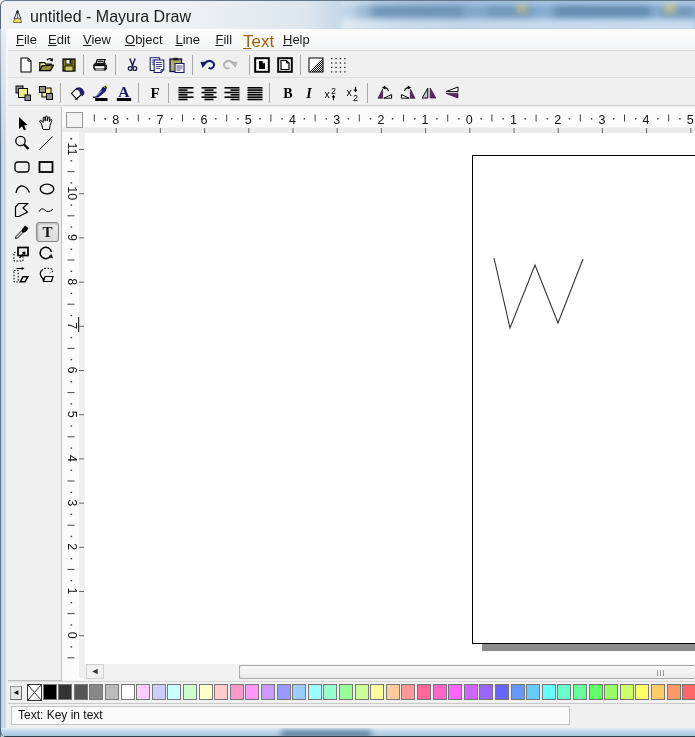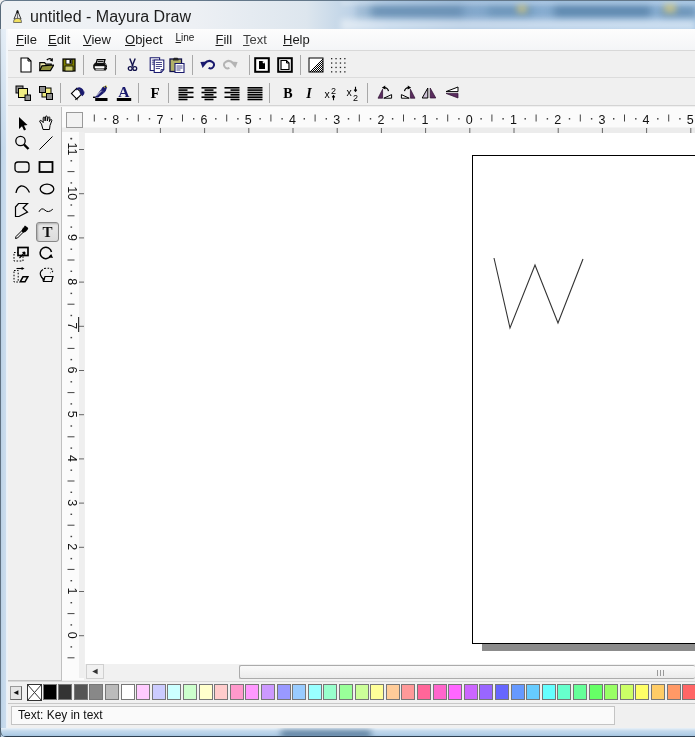--- a/index.html
+++ b/index.html
@@ -23,23 +23,23 @@
       </svg>
 <div class="ab" style="left:29px;top:7px;font-size:16px;color:#1c1c1c">untitled - Mayura Draw</div>
 </div>
 <div class="ab" style="left:0;top:29px;width:8px;height:708px;background:linear-gradient(90deg,#5f7182 0,#5f7182 1px,#b9d0e6 1px,#c4d8ea 3px,#cbdcee 6px,#e9f0f7 6px,#eef3f8 8px)"></div>
 <div class="ab" style="left:0;top:29px;width:8px;height:120px;background:linear-gradient(180deg,rgba(255,255,255,0.55),rgba(255,255,255,0))"></div>
 <div class="ab" style="left:8px;top:29px;width:687px;height:22px;background:linear-gradient(180deg,#fdfdfd,#f4f5f7);border-bottom:1px solid #d8d8d8;box-sizing:border-box"></div>
 <div class="ab" style="left:16px;top:32px;font-size:13px;color:#1a1a1a"><span style="text-decoration:underline">F</span>ile</div>
 <div class="ab" style="left:48px;top:32px;font-size:13px;color:#1a1a1a"><span style="text-decoration:underline">E</span>dit</div>
 <div class="ab" style="left:83px;top:32px;font-size:13px;color:#1a1a1a"><span style="text-decoration:underline">V</span>iew</div>
 <div class="ab" style="left:125px;top:32px;font-size:13px;color:#1a1a1a"><span style="text-decoration:underline">O</span>bject</div>
-<div class="ab" style="left:175.5px;top:32px;font-size:10px;color:#1a1a1a"><span style="text-decoration:underline">L</span>ine</div>
+<div class="ab" style="left:175.5px;top:32px;font-size:13px;color:#1a1a1a"><span style="text-decoration:underline">L</span>ine</div>
 <div class="ab" style="left:215.5px;top:32px;font-size:13px;color:#1a1a1a"><span style="text-decoration:underline">F</span>ill</div>
-<div class="ab" style="left:243px;top:32px;font-size:13px;color:#404040"><span style="text-decoration:underline">T</span>ext</div>
+<div class="ab" style="left:243px;top:32px;font-size:17px;color:#a16207"><span style="text-decoration:underline">T</span>ext</div>
 <div class="ab" style="left:283px;top:32px;font-size:13px;color:#1a1a1a"><span style="text-decoration:underline">H</span>elp</div>
 <div class="ab" style="left:8px;top:51px;width:687px;height:27px;background:#f0f0f0;border-bottom:1px solid #dcdcdc;box-sizing:border-box"></div>
 <svg style="position:absolute;left:18px;top:57px" width="16" height="16" viewBox="0 0 16 16">
       <path d="M3 1 L10 1 L13 4 L13 15 L3 15 Z" fill="#fff" stroke="#000" stroke-width="1.1"></path>
       <path d="M10 1 L10 4 L13 4" fill="none" stroke="#000" stroke-width="1"></path>
     </svg>
 <svg style="position:absolute;left:38px;top:57px" width="16" height="16" viewBox="0 0 16 16">
       <path d="M1.8 13.6 L1.8 5.6 L6.6 5.6 L7.8 7.2 L13.2 7.2 L13.2 9.4" fill="#f2ecb4" stroke="#000" stroke-width="1.2"></path>
       <path d="M1.8 13.6 L4 8.8 L15.8 8 L12.4 13.6 Z" fill="#90903a" stroke="#000" stroke-width="1.2"></path>
       <path d="M8.8 3 Q11.2 0.8 13.6 2.2" fill="none" stroke="#000" stroke-width="1.3"></path>
@@ -495,17 +495,17 @@
 <div class="ab" style="left:557.4px;top:684px;width:14px;height:16px;background:#66ffcc;border:1px solid #777;box-sizing:border-box"></div>
 <div class="ab" style="left:573.0px;top:684px;width:14px;height:16px;background:#66ff99;border:1px solid #777;box-sizing:border-box"></div>
 <div class="ab" style="left:588.6px;top:684px;width:14px;height:16px;background:#66ff66;border:1px solid #777;box-sizing:border-box"></div>
 <div class="ab" style="left:604.2px;top:684px;width:14px;height:16px;background:#99ff66;border:1px solid #777;box-sizing:border-box"></div>
 <div class="ab" style="left:619.8px;top:684px;width:14px;height:16px;background:#ccff66;border:1px solid #777;box-sizing:border-box"></div>
 <div class="ab" style="left:635.4px;top:684px;width:14px;height:16px;background:#ffff66;border:1px solid #777;box-sizing:border-box"></div>
 <div class="ab" style="left:651.0px;top:684px;width:14px;height:16px;background:#ffcc66;border:1px solid #777;box-sizing:border-box"></div>
 <div class="ab" style="left:666.6px;top:684px;width:14px;height:16px;background:#ff9966;border:1px solid #777;box-sizing:border-box"></div>
 <div class="ab" style="left:682.2px;top:684px;width:14px;height:16px;background:#ff6666;border:1px solid #777;box-sizing:border-box"></div>
 <div class="ab" style="left:8px;top:703px;width:687px;height:25px;background:#f0f0f0;border-top:1px solid #c8c8c8;box-sizing:border-box"></div>
-<div class="ab" style="left:11px;top:706px;width:604px;height:19px;background:#fafafa;border:1px solid #c4c4c4;box-sizing:border-box;font-size:12px;color:#111;line-height:17px;padding-left:6px">Text: Key in text</div>
+<div class="ab" style="left:11px;top:706px;width:559px;height:19px;background:#fafafa;border:1px solid #c4c4c4;box-sizing:border-box;font-size:12px;color:#111;line-height:17px;padding-left:6px">Text: Key in text</div>
 <div class="ab" style="left:0;top:728px;width:695px;height:9px;background:linear-gradient(180deg,#e9f1f8 0,#c3d9ec 3px,#b3cfe7 6px,#9dbdd9 100%);border-left:1px solid #4e606e;box-sizing:border-box;border-radius:0 0 0 6px;overflow:hidden">
       <div class="ab" style="left:280px;top:3px;width:90px;height:6px;background:#4a6e8e;filter:blur(3px)"></div>
       <div class="ab" style="left:0;top:8px;width:695px;height:1px;background:#2c3e50"></div>
     </div>
 </div>
 </body></html>

